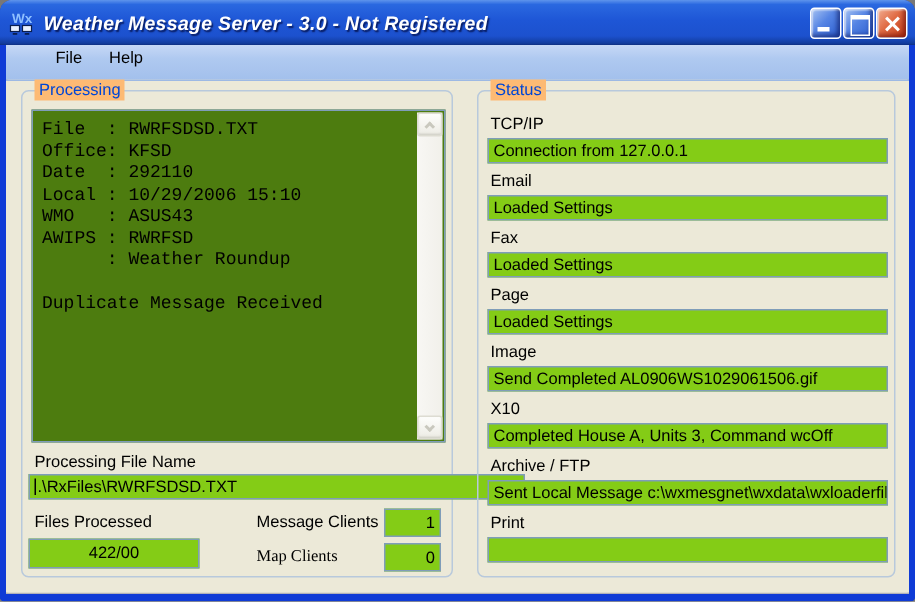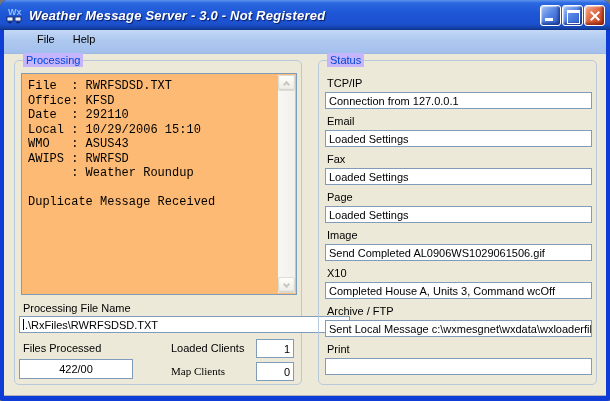--- a/index.html
+++ b/index.html
@@ -51,36 +51,36 @@
 
   
   .client{ position:relative; height:341px; background:#ECE9D8; }
 
   .groupbox{
     position:absolute; top:6px; height:325px;
     border:1px solid #B8C9DC; border-radius:5px;
   }
   .groupbox > .gb-label{
     position:absolute; top:-8px; left:8px; padding:0 3px;
-    background:#c4b5fd; color:#0046D5; font-size:11px; line-height:14px;
+    background:#fdba74; color:#0046D5; font-size:11px; line-height:14px;
   }
   .gb-processing{ left:10px; width:288px; }
   .gb-status{ left:314px; width:279px; }
 
   .xp-field{
-    position:absolute; background:#ffffff; border:1px solid #7F9DB9;
+    position:absolute; background:#84cc16; border:1px solid #7F9DB9;
     font-size:11px; color:#000; overflow:hidden; white-space:nowrap;
     padding:0 3px; display:flex; align-items:center;
   }
   .lbl{ position:absolute; font-size:11px; color:#000; white-space:nowrap; }
 
   
   .log-area{
     position:absolute; left:6px; top:12px; width:276px; height:222px;
-    background:#fdba74; border:1px solid #7F9DB9;
+    background:#4d7c0f; border:1px solid #7F9DB9;
   }
   .log-text{
     position:absolute; left:6px; top:5px; right:20px; bottom:2px;
     font-family:"Liberation Mono", monospace; font-size:12px; line-height:14.5px;
     white-space:pre; color:#000; overflow:hidden;
   }
   .vscroll{
     position:absolute; top:1px; right:1px; bottom:1px; width:17px;
     background:linear-gradient(90deg,#F8F7F4,#F1F0EA);
   }
@@ -164,21 +164,21 @@
       <div class="xp-field f-filename">
         <span class="caret"></span>
         <span>.\RxFiles\RWRFSDSD.TXT</span>
       </div>
 
       <span class="lbl l-filesproc">Files Processed</span>
       <div class="xp-field f-filesproc">
         <span>422/00</span>
       </div>
 
-      <span class="lbl l-msgclients">Loaded Clients</span>
+      <span class="lbl l-msgclients">Message Clients</span>
       <div class="xp-field f-msgclients">
         <span>1</span>
       </div>
 
       <span class="lbl l-mapclients">Map Clients</span>
       <div class="xp-field f-mapclients">
         <span>0</span>
       </div>
     </div>
 

